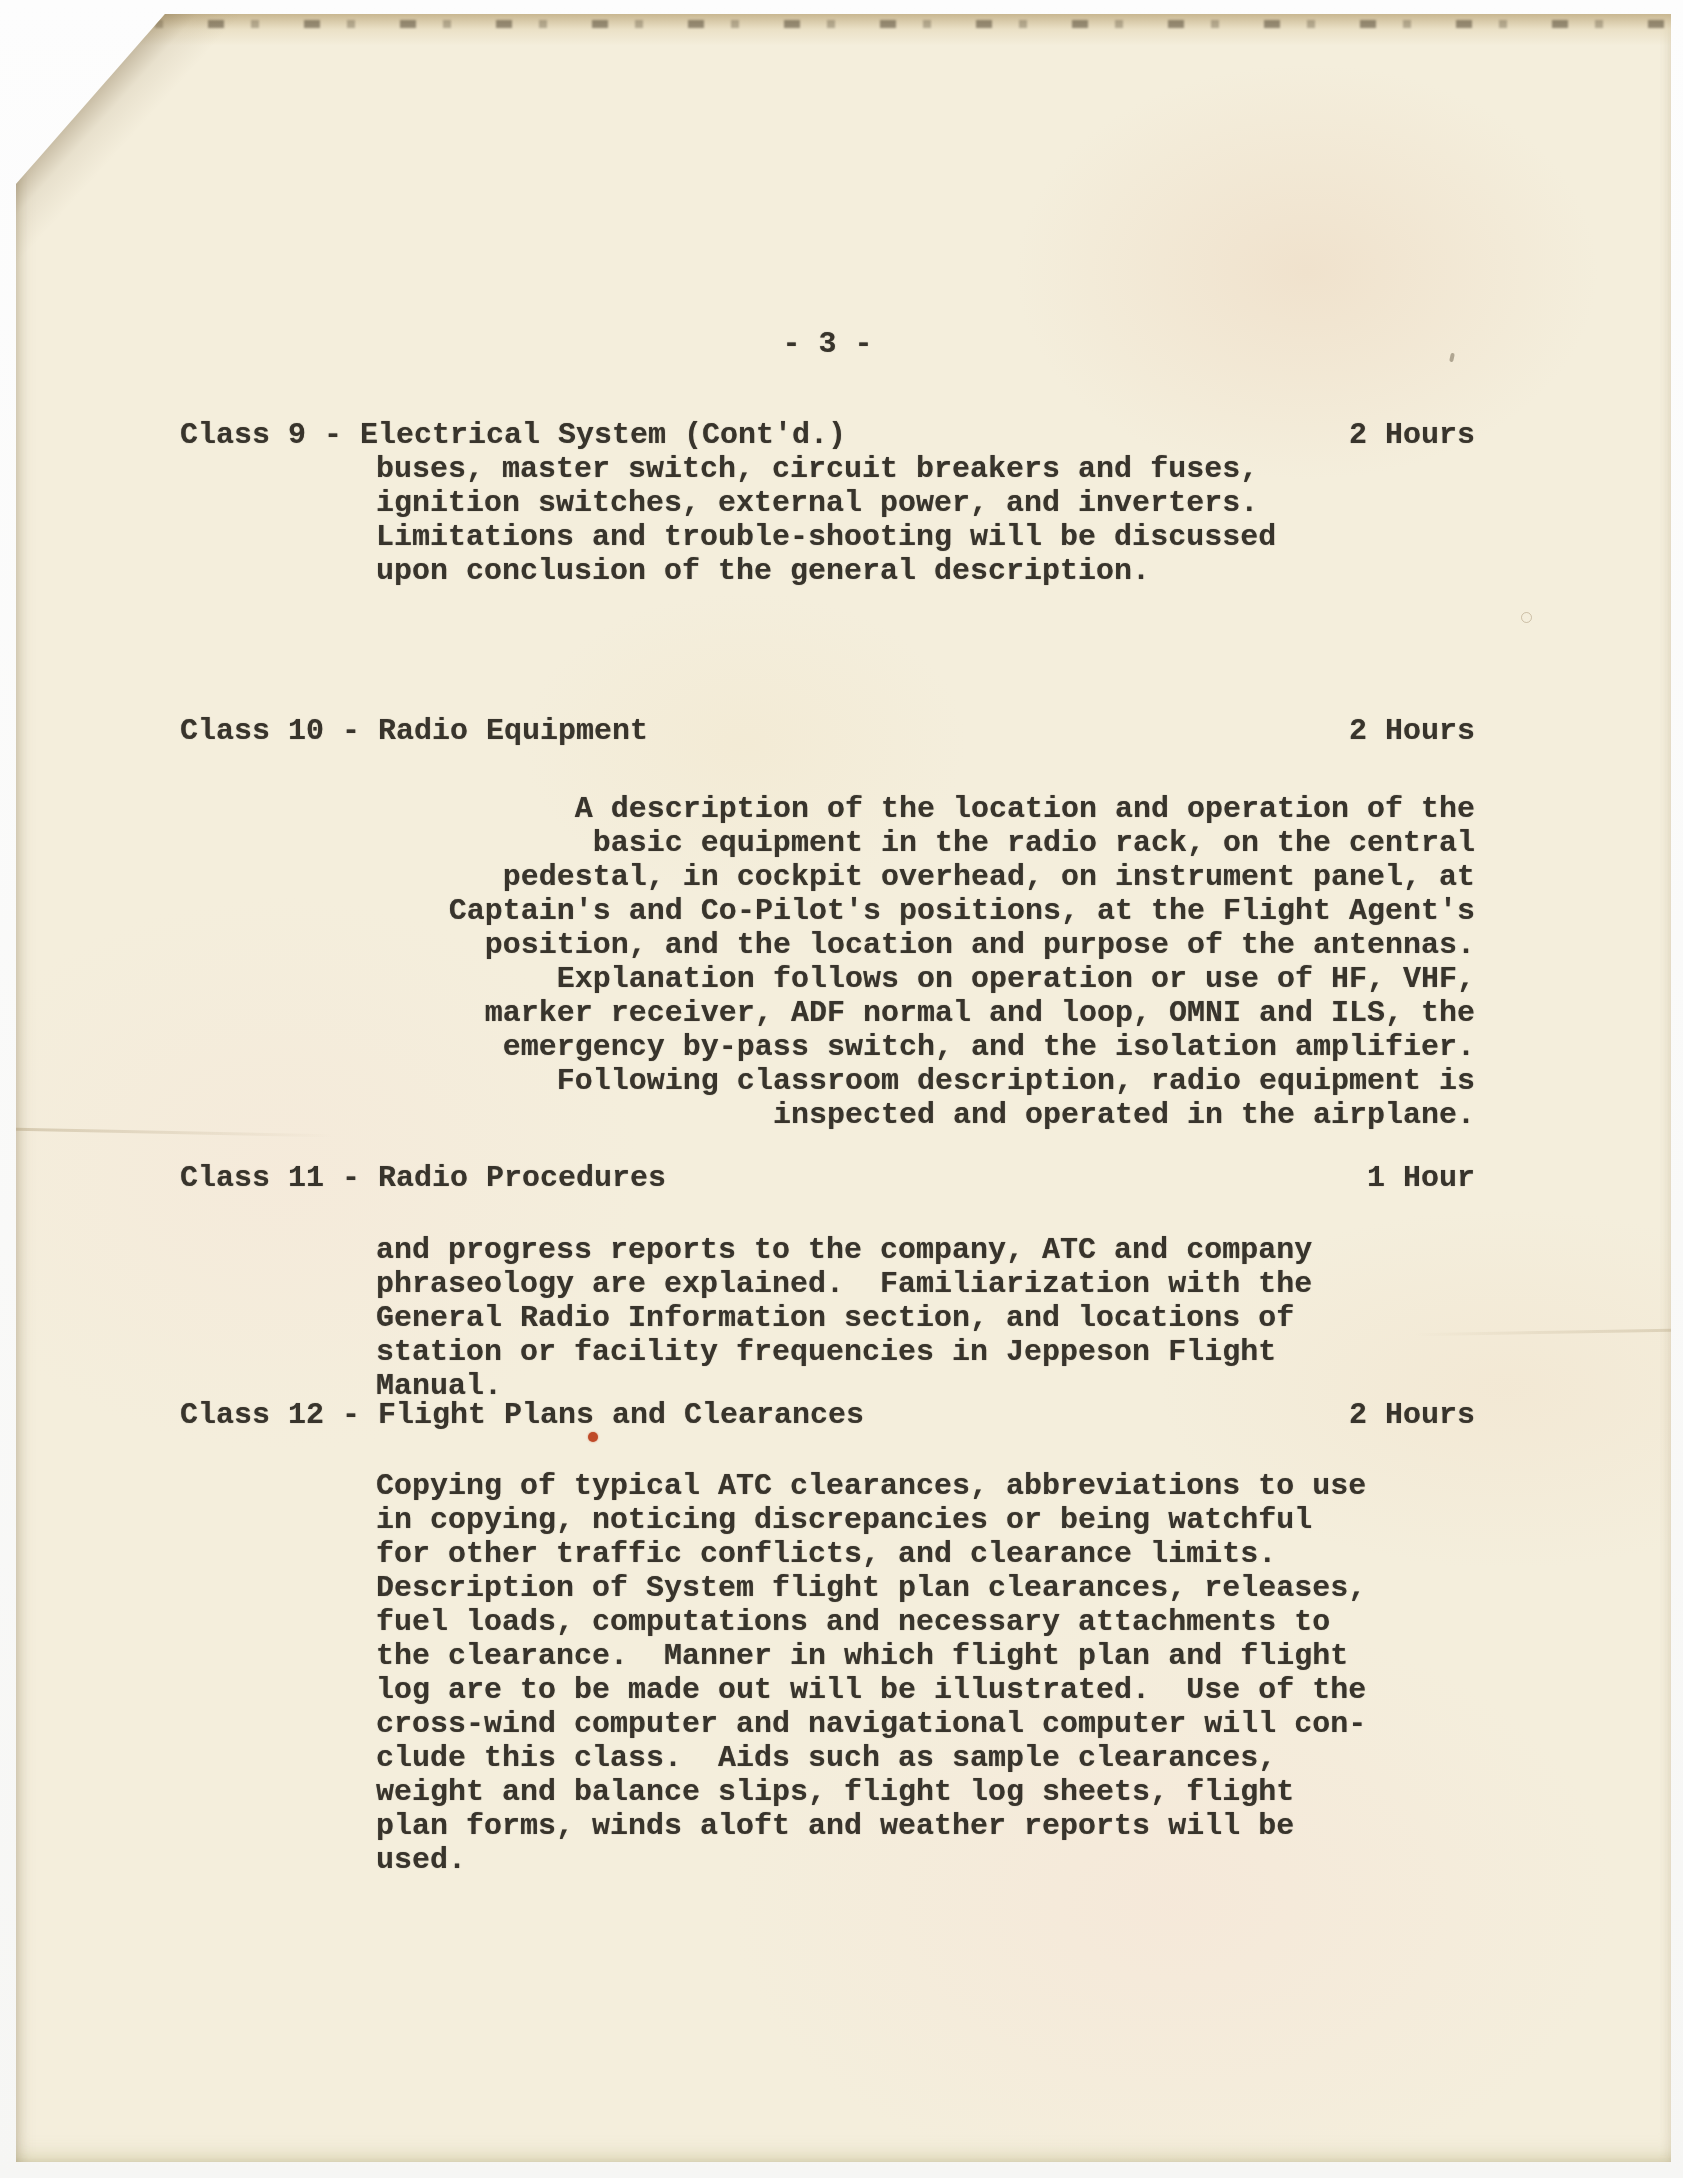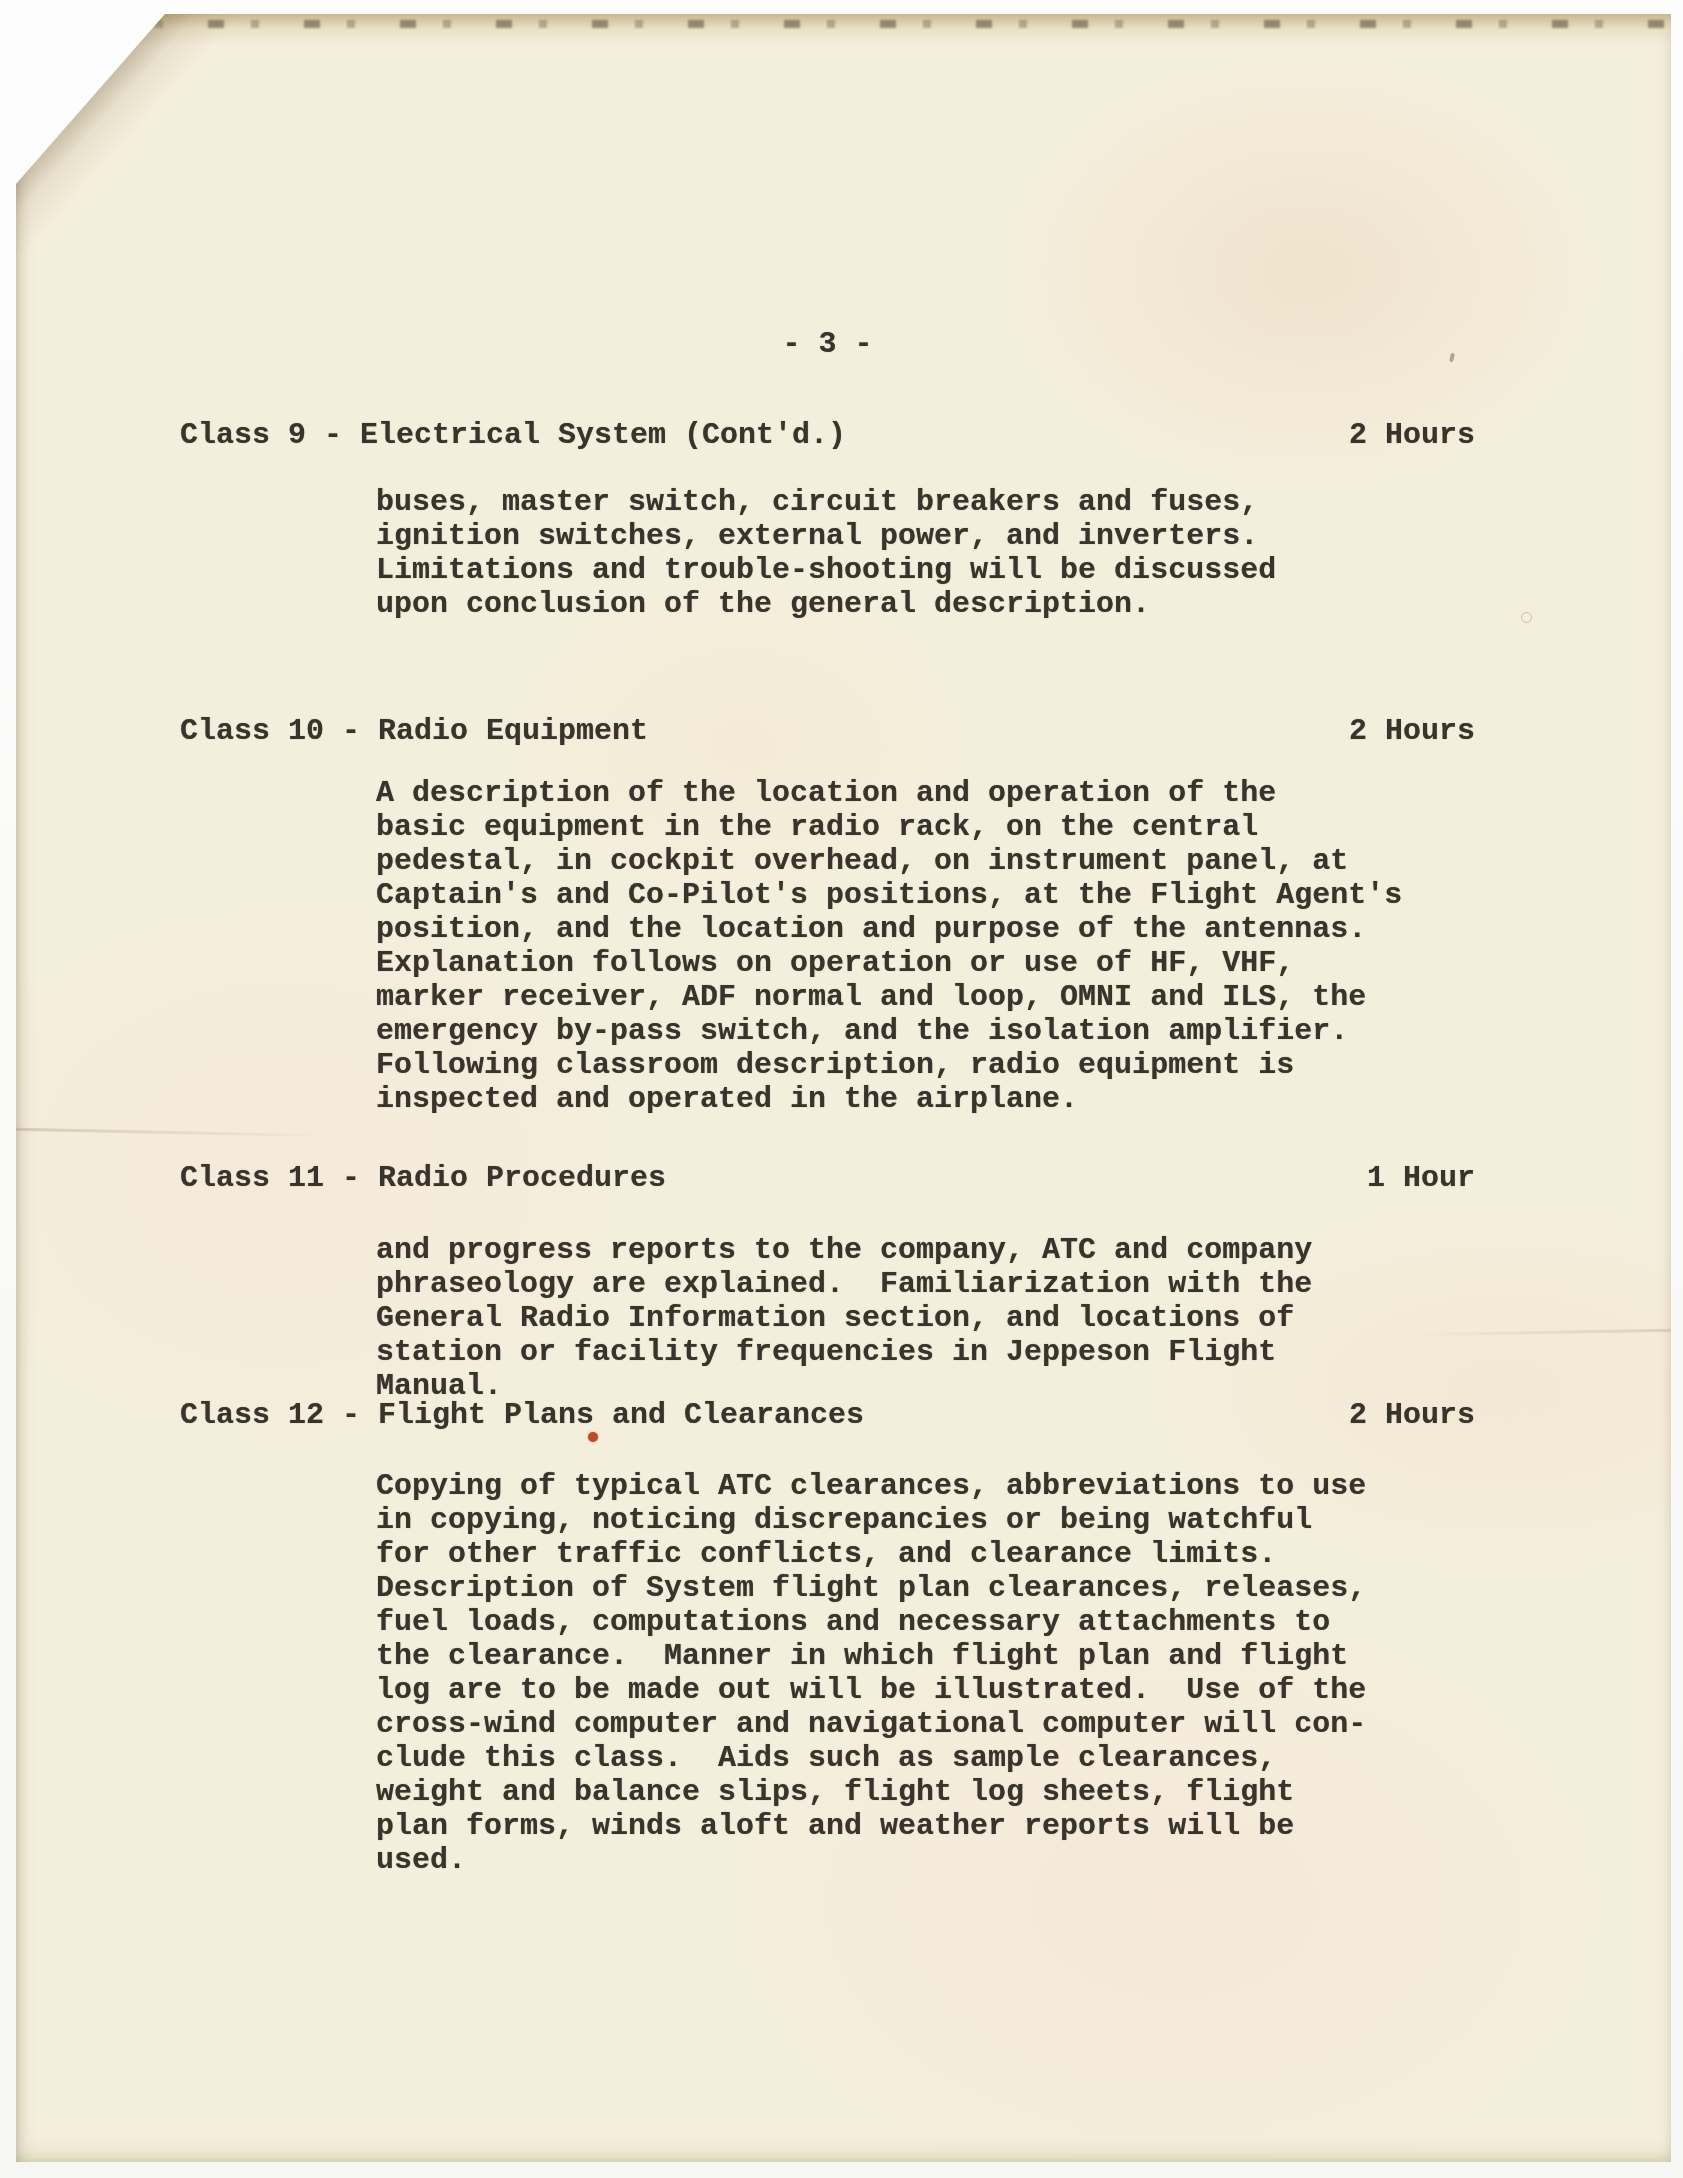--- a/index.html
+++ b/index.html
@@ -134,22 +134,22 @@
     white-space: pre;
   }
   .body {
     margin-left: 196px;
   }
   .line {
     height: 34px;
     line-height: 34px;
     white-space: pre;
   }
-  .s1 { top: 404px; }  .s1 .body { margin-top: 33px; }
-  .s2 { top: 700px; }  .s2 .body { margin-top: 28px; }
+  .s1 { top: 404px; }  .s1 .body { }
+  .s2 { top: 700px; }  .s2 .body { margin-top: 44px; text-align: right; }
   .s3 { top: 1147px; } .s3 .body { margin-top: 38px; }
   .s4 { top: 1384px; } .s4 .body { margin-top: 37px; }
 </style>
 </head>
 <body>
 
 <div class="stage">
   <div class="paper">
 
     <div class="top-edge"></div>

